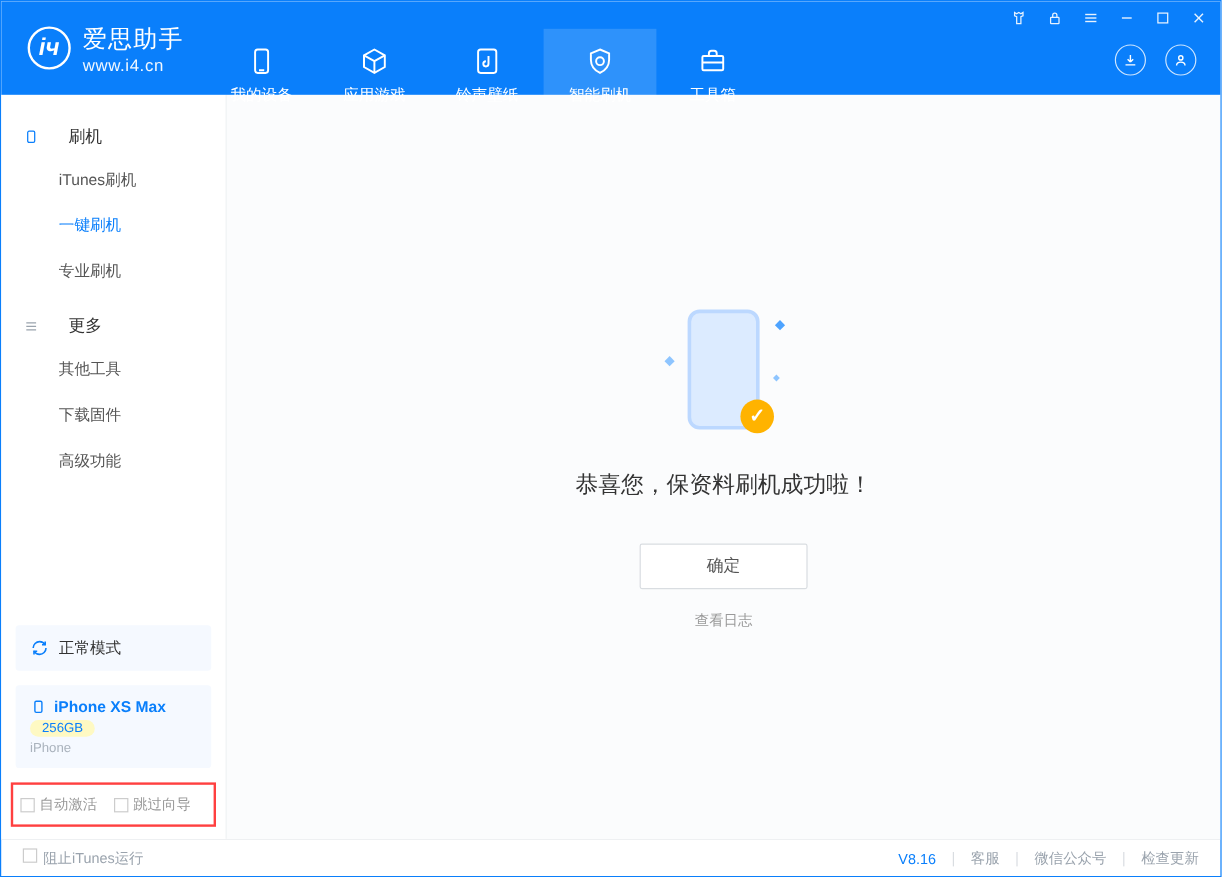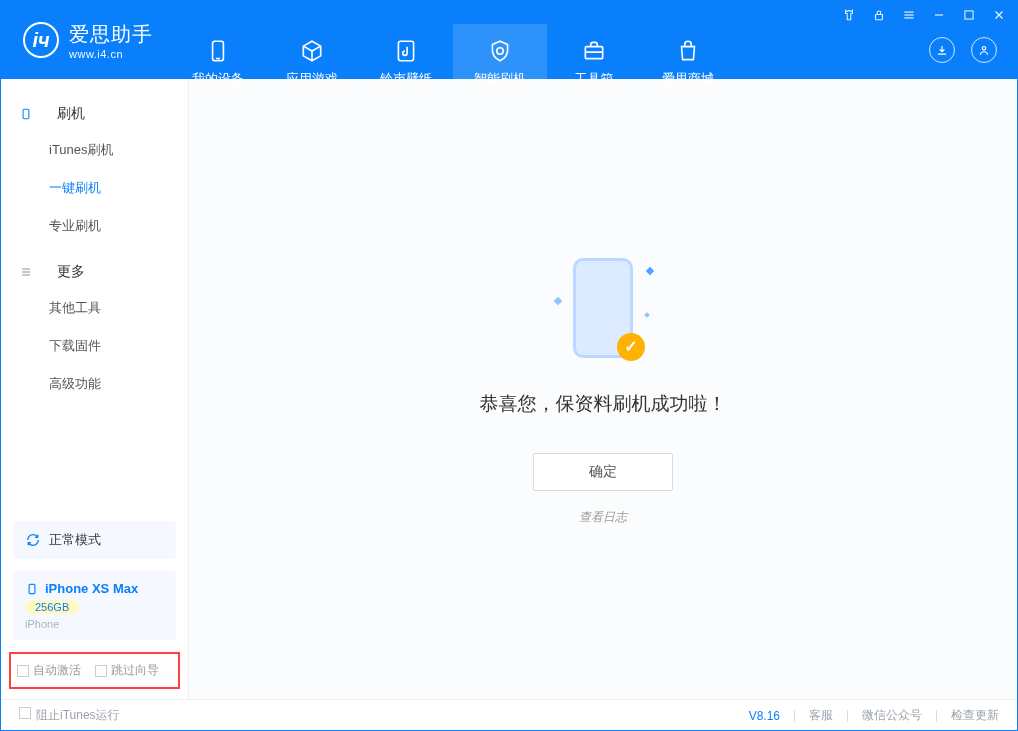--- a/index.html
+++ b/index.html
@@ -2,21 +2,21 @@
 <html><head>
 <meta charset="utf-8">
 <style>
 * { margin: 0; padding: 0; box-sizing: border-box; font-family: "Microsoft YaHei", Arial, sans-serif; }
 body { background: #fff; width: 1018px; height: 731px; overflow: hidden; border: 1px solid #0a7ffb; }
 
 .header { height: 78px; background: linear-gradient(180deg, #0a7ffb 0%, #0a7ffb 100%); display: flex; align-items: center; position: relative; }
 .logo-area { display: flex; align-items: center; padding: 0 18px 0 22px; color: #fff; }
 .logo-circle { width: 36px; height: 36px; border-radius: 50%; border: 2.5px solid #fff; display: flex; align-items: center; justify-content: center; font-size: 20px; font-weight: bold; font-style: italic; margin-right: 10px; }
 .logo-text-main { font-size: 20px; font-weight: 500; letter-spacing: 1px; }
-.logo-text-sub { font-size: 11px; opacity: .95; letter-spacing: .5px; }
+.logo-text-sub { font-size: 14px; opacity: .95; letter-spacing: .5px; }
 
 .nav-tabs { display: flex; height: 100%; margin-top: 46px; }
 .nav-tab { width: 94px; height: 100%; display: flex; flex-direction: column; align-items: center; justify-content: center; color: #fff; font-size: 13px; cursor: pointer; gap: 6px; }
 .nav-tab.active { background: rgba(255,255,255,0.15); }
 .nav-tab svg, .nav-tab .nav-icon { width: 26px; height: 26px; }
 
 .win-controls-top { position: absolute; right: 10px; top: 6px; display: flex; gap: 14px; color: #fff; font-size: 13px; align-items: center; }
 .win-controls-top span { cursor: pointer; opacity: .9; display: inline-flex; align-items: center; justify-content: center; width: 16px; height: 16px; }
 .win-controls-mid { position: absolute; right: 20px; top: 36px; display: flex; gap: 16px; color: #fff; align-items: center; }
 .win-controls-mid .circ-btn { width: 26px; height: 26px; border: 1.5px solid rgba(255,255,255,.8); border-radius: 50%; display: inline-flex; align-items: center; justify-content: center; cursor: pointer; }
@@ -40,21 +40,21 @@
 .main { flex: 1; background: #fbfcfd; display: flex; flex-direction: column; align-items: center; justify-content: center; }
 .phone-illus { width: 80px; height: 110px; position: relative; margin-bottom: 28px; }
 .phone-body { width: 60px; height: 100px; border: 3px solid #bcd8ff; border-radius: 10px; background: #dcebff; position: absolute; left: 10px; top: 5px; }
 .phone-check { width: 28px; height: 28px; background: #ffb300; border-radius: 50%; position: absolute; right: -2px; bottom: 2px; display: flex; align-items: center; justify-content: center; color: #fff; font-size: 16px; font-weight: bold; }
 .spark { width: 6px; height: 6px; background: #8ec5ff; position: absolute; transform: rotate(45deg); }
 .spark.s1 { left: -8px; top: 45px; }
 .spark.s2 { right: -10px; top: 15px; background: #4da3ff; }
 .spark.s3 { right: -6px; top: 60px; width: 4px; height: 4px; }
 .success-text { font-size: 19px; color: #333; margin-bottom: 36px; }
 .ok-btn { width: 140px; height: 38px; border: 1px solid #d9dde1; background: #fff; color: #555; font-size: 14px; cursor: pointer; border-radius: 2px; margin-bottom: 18px; }
-.log-link { font-size: 12px; color: #999; cursor: pointer; font-style: italic; }
+.log-link { font-size: 12px; color: #999; cursor: pointer; }
 
 .footer { height: 32px; border-top: 1px solid #eef0f2; display: flex; align-items: center; padding: 0 18px; font-size: 12px; color: #9aa3ad; }
 .footer .f-left { display: flex; align-items: flex-start; gap: 5px; cursor: pointer; }
 .footer .f-right { margin-left: auto; display: flex; align-items: center; gap: 14px; color: #9aa3ad; }
 .footer .f-right span { cursor: pointer; }
 .footer .divider { width: 1px; height: 12px; background: #d9dde1; }
 .version { color: #0a7ffb; }
 </style>
 </head>
 <body>
@@ -95,27 +95,20 @@
           <path d="M9 12a3 3 0 106 0 3 3 0 00-6 0"></path>
         </svg>
       <span>智能刷机</span>
     </div>
     <div class="nav-tab">
       <svg viewBox="0 0 24 24" fill="none" stroke="#fff" stroke-width="1.5">
           <rect x="4" y="8" width="16" height="11" rx="1"></rect>
           <path d="M9 8V6a2 2 0 012-2h2a2 2 0 012 2v2M4 13h16"></path>
         </svg>
       <span>工具箱</span>
-    </div>
-    <div class="nav-tab">
-      <svg viewBox="0 0 24 24" fill="none" stroke="#fff" stroke-width="1.5">
-          <path d="M6 8h12l-1 12H7L6 8z"></path>
-          <path d="M9 8V6a3 3 0 016 0v2"></path>
-        </svg>
-      <span>爱思商城</span>
     </div>
   </div>
   <div class="win-controls-top">
     <span>
         <svg width="14" height="14" viewBox="0 0 24 24" fill="none" stroke="#fff" stroke-width="1.8">
           <path d="M6 4l3 2 3-2 3 2 3-2v5l-3 1v10H9V10L6 9V4z"></path>
         </svg>
       </span>
     <span>
         <svg width="14" height="14" viewBox="0 0 24 24" fill="none" stroke="#fff" stroke-width="1.8">

